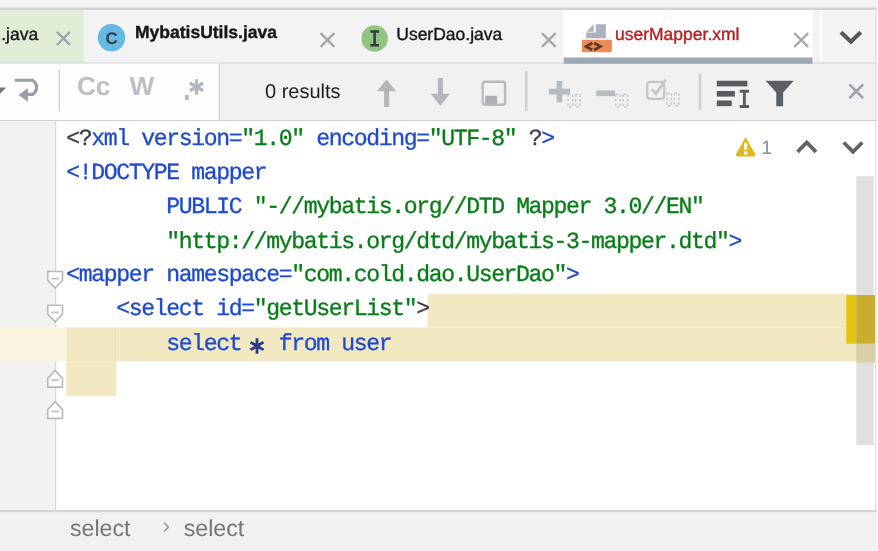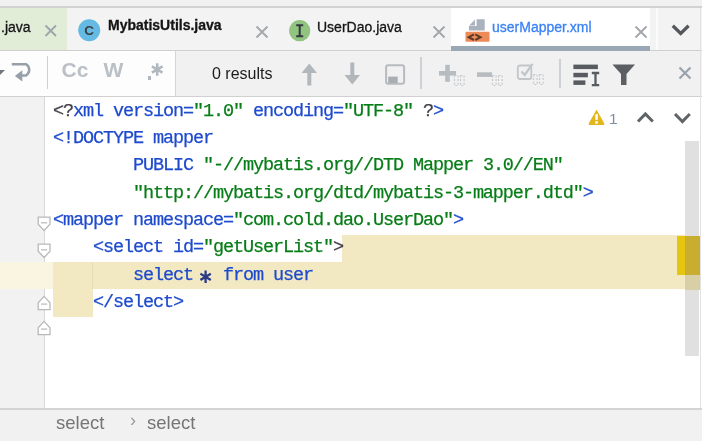--- a/index.html
+++ b/index.html
@@ -44,21 +44,21 @@
     <path d="M2.5 2.5 L13.5 13.5 M13.5 2.5 L2.5 13.5" stroke="#a3a8ad" stroke-width="1.9" fill="none"></path>
   </svg>
 
 <div class="abs" style="left:451px;top:7.6px;width:199px;height:42px;background:#ffffff;"></div>
 <svg class="abs" width="32" height="32" style="left:460px;top:12px;">
   <path d="M16.6 7.3 H24.7 V18.5 H8.9 V13.9 H16.6 Z" fill="#a9b2bd"></path>
   <path d="M15 7.4 L15 13.4 L9.2 13.4 Z" fill="#a9b2bd"></path>
   <rect x="5.5" y="19.7" width="24" height="10" rx="1" fill="#ed8a58"></rect>
   <path d="M13.9 22.4 L8.8 25.2 L13.9 28 M15.3 22.4 L20.4 25.2 L15.3 28" stroke="#5d3b28" stroke-width="2.1" fill="none"></path>
 </svg>
-<div class="abs tabtxt" style="left:492px;top:19px;color:#3b82f6;">userMapper.xml</div>
+<div class="abs tabtxt" style="left:492px;top:19px;color:#b91c1c;">userMapper.xml</div>
 <svg class="abs" width="16" height="16" style="left:633px;top:24px;">
     <path d="M2.5 2.5 L13.5 13.5 M13.5 2.5 L2.5 13.5" stroke="#a3a8ad" stroke-width="1.9" fill="none"></path>
   </svg>
 <div class="abs" style="left:451px;top:45.5px;width:199px;height:5.6px;background:#9aa7b5;z-index:5;"></div>
 <div class="abs" style="left:656.3px;top:7.6px;width:1.6px;height:42px;background:#fbfbfb;"></div>
 
 <svg class="abs" width="22" height="16" style="left:671px;top:23px;">
     <path d="M1.8 2.8 L9.7 10.4 L17.6 2.8" stroke="#54585c" stroke-width="3.3" fill="none"></path>
   </svg>
 
@@ -150,21 +150,20 @@
 <div class="abs" style="left:92px;top:261.9px;width:1px;height:27.4px;background:#e6dcb2;"></div>
 
 <div class="abs code" style="left:53px;top:97.5px;">
 <div><span class="d">&lt;?</span><span class="b">xml version=</span><span class="g">"1.0"</span><span class="b"> encoding=</span><span class="g">"UTF-8"</span> <span class="d">?</span><span class="b">&gt;</span></div>
 <div><span class="b">&lt;!DOCTYPE mapper</span></div>
 <div>        <span class="b">PUBLIC</span> <span class="g">"-//mybatis.org//DTD Mapper 3.0//EN"</span></div>
 <div>        <span class="g">"http://mybatis.org/dtd/mybatis-3-mapper.dtd"</span><span class="b">&gt;</span></div>
 <div><span class="b">&lt;mapper namespace=</span><span class="g">"com.cold.dao.UserDao"</span><span class="b">&gt;</span></div>
 <div>    <span class="b">&lt;select id=</span><span class="g">"getUserList"</span><span class="d">&gt;</span></div>
 <div>        <span class="b">select</span> <span style="visibility:hidden;">*</span> <span class="b">from user</span></div>
-<div>    <span class="b">&lt;/select&gt;</span></div>
 </div>
 <svg class="abs" width="12" height="14" style="left:200.2px;top:269.9px;">
     <path d="M5.6 0.6 V13 M0.4 3.7 L10.8 9.9 M10.8 3.7 L0.4 9.9" stroke="#2b3b85" stroke-width="2.3" fill="none"></path>
   </svg>
 
 <svg class="abs" width="15" height="16" style="left:37.3px;top:215.6px;">
     <path d="M1.2 1.2 H13 V8.2 L7.1 14.5 L1.2 8.2 Z" fill="#ffffff" stroke="#b9b9b9" stroke-width="1.3"></path>
     <path d="M4 6.8 H10.2" stroke="#c2c2c2" stroke-width="1.4"></path>
   </svg>
 <svg class="abs" width="15" height="16" style="left:37.3px;top:242.9px;">

